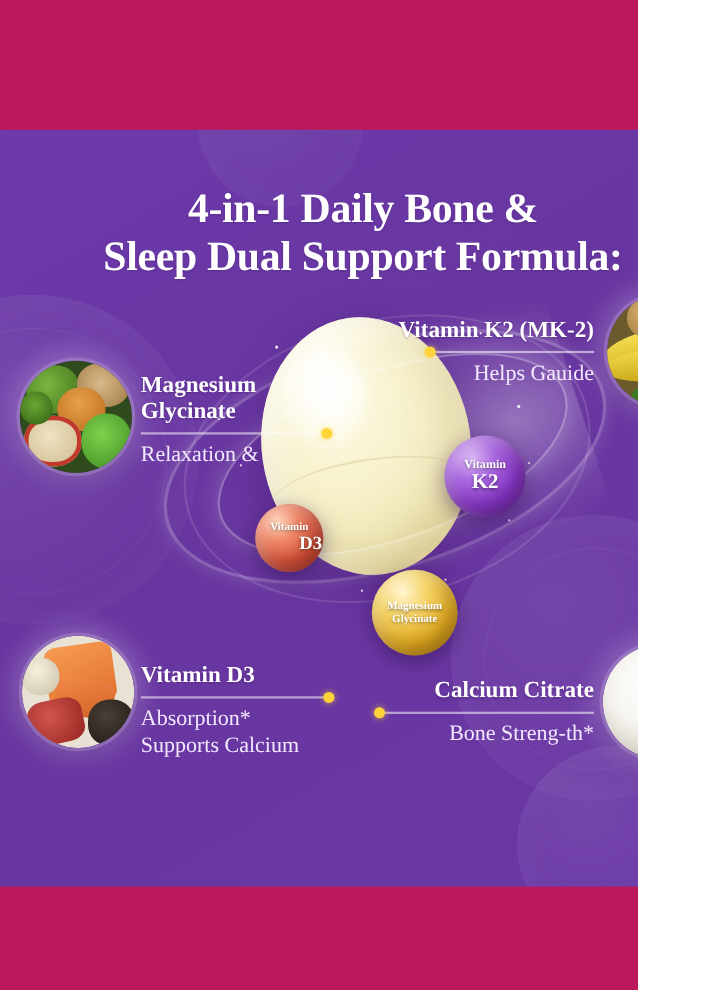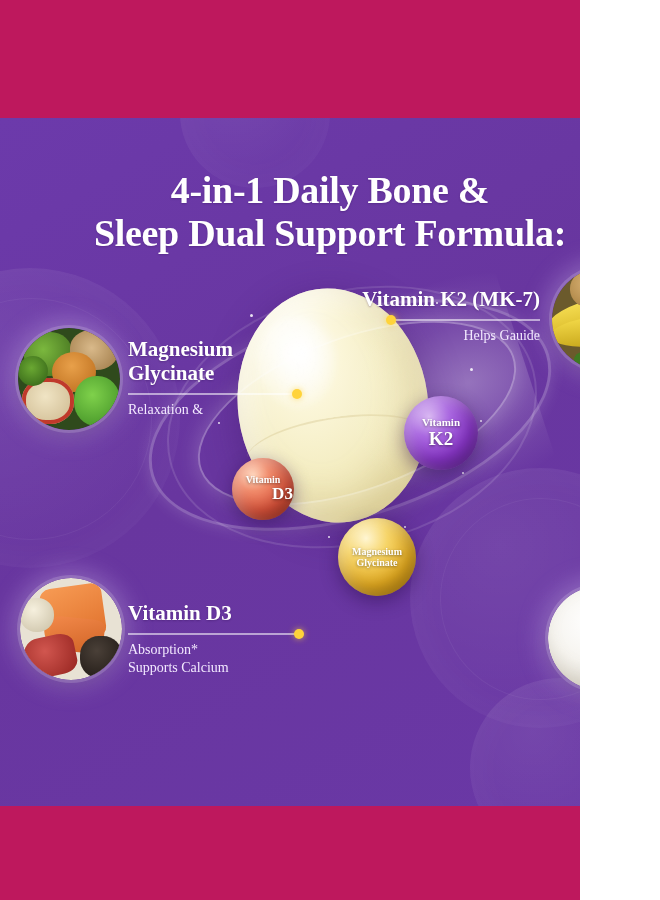--- a/index.html
+++ b/index.html
@@ -228,21 +228,21 @@
   .block .dot {
     position: absolute;
     top: -4px;
     width: 10px; height: 10px;
     border-radius: 50%;
     background: #ffd33a;
     box-shadow: 0 0 6px rgba(255,211,58,0.7);
   }
   .block .desc {
     color: #f3e9ff;
-    font-size: 14px;
+    font-size: 20px;
     line-height: 1.26;
   }
   .block.left  { text-align: left; }
   .block.right { text-align: right; }
   .block.left  .dot { right: -4px; }
   .block.right .dot { left: -4px; }
 
   #blk-mg   { left: 128px; top: 338px; width: 170px; }
   #blk-k2   { left: 300px; top: 288px; width: 240px; }
   #blk-d3   { left: 128px; top: 602px; width: 172px; }
@@ -356,21 +356,21 @@
     <div class="rule">
       <span class="dot"></span>
     </div>
     <div class="desc">
       <div>Relaxation &amp;</div>
     </div>
   </div>
 
   <div class="block right" id="blk-k2">
     <div class="title">
-      <div>Vitamin K2 (MK-7)</div>
+      <div>Vitamin K2 (MK-2)</div>
     </div>
     <div class="rule" style="width:150px; margin-left:auto;">
       <span class="dot"></span>
     </div>
     <div class="desc">
       <div>Helps Gauide</div>
     </div>
   </div>
 
   <div class="block left" id="blk-d3">
@@ -379,14 +379,25 @@
     </div>
     <div class="rule">
       <span class="dot"></span>
     </div>
     <div class="desc">
       <div>Absorption*</div>
       <div>Supports Calcium</div>
     </div>
   </div>
 
+  <div class="block right" id="blk-cc">
+    <div class="title">
+      <div>Calcium Citrate</div>
+    </div>
+    <div class="rule">
+      <span class="dot"></span>
+    </div>
+    <div class="desc">
+      <div>Bone Streng-th*</div>
+    </div>
+  </div>
 
 </div>
 
 </body></html>

